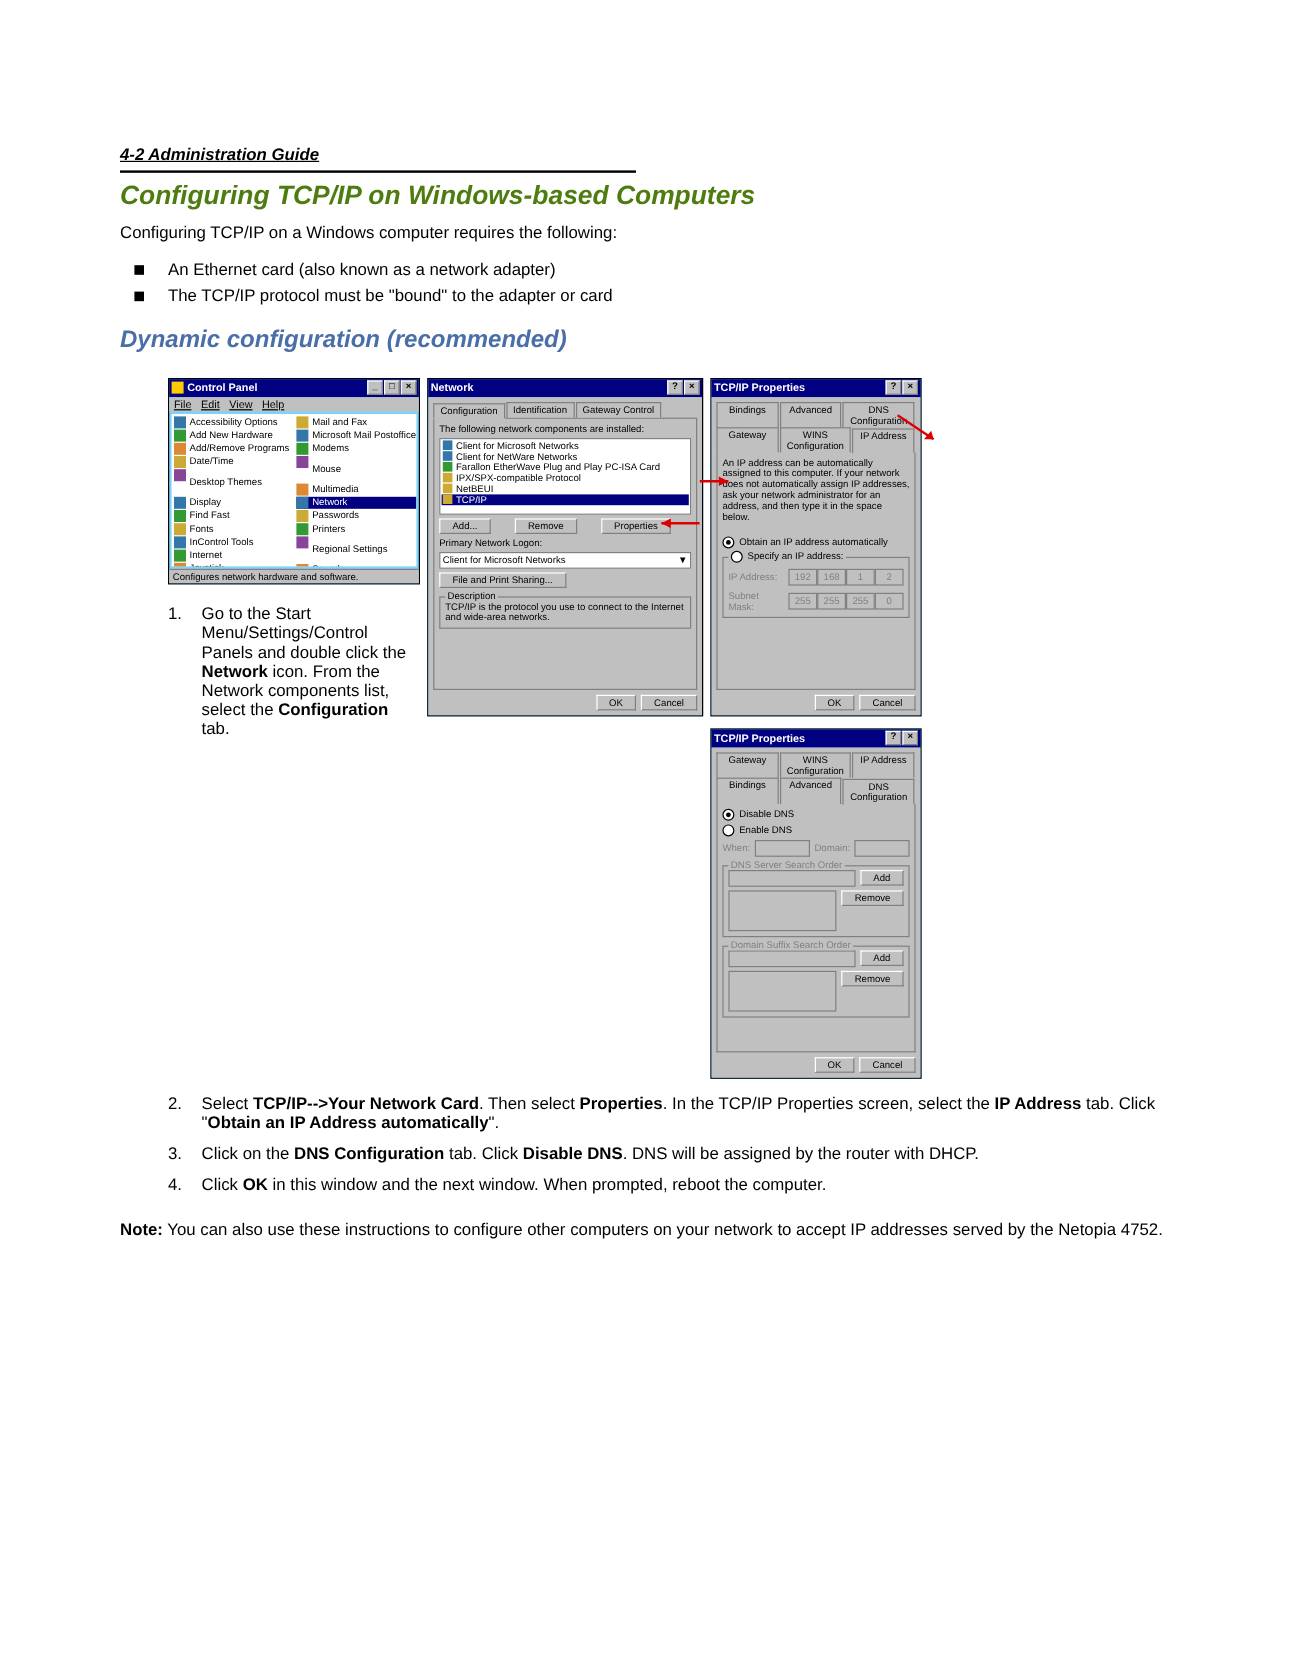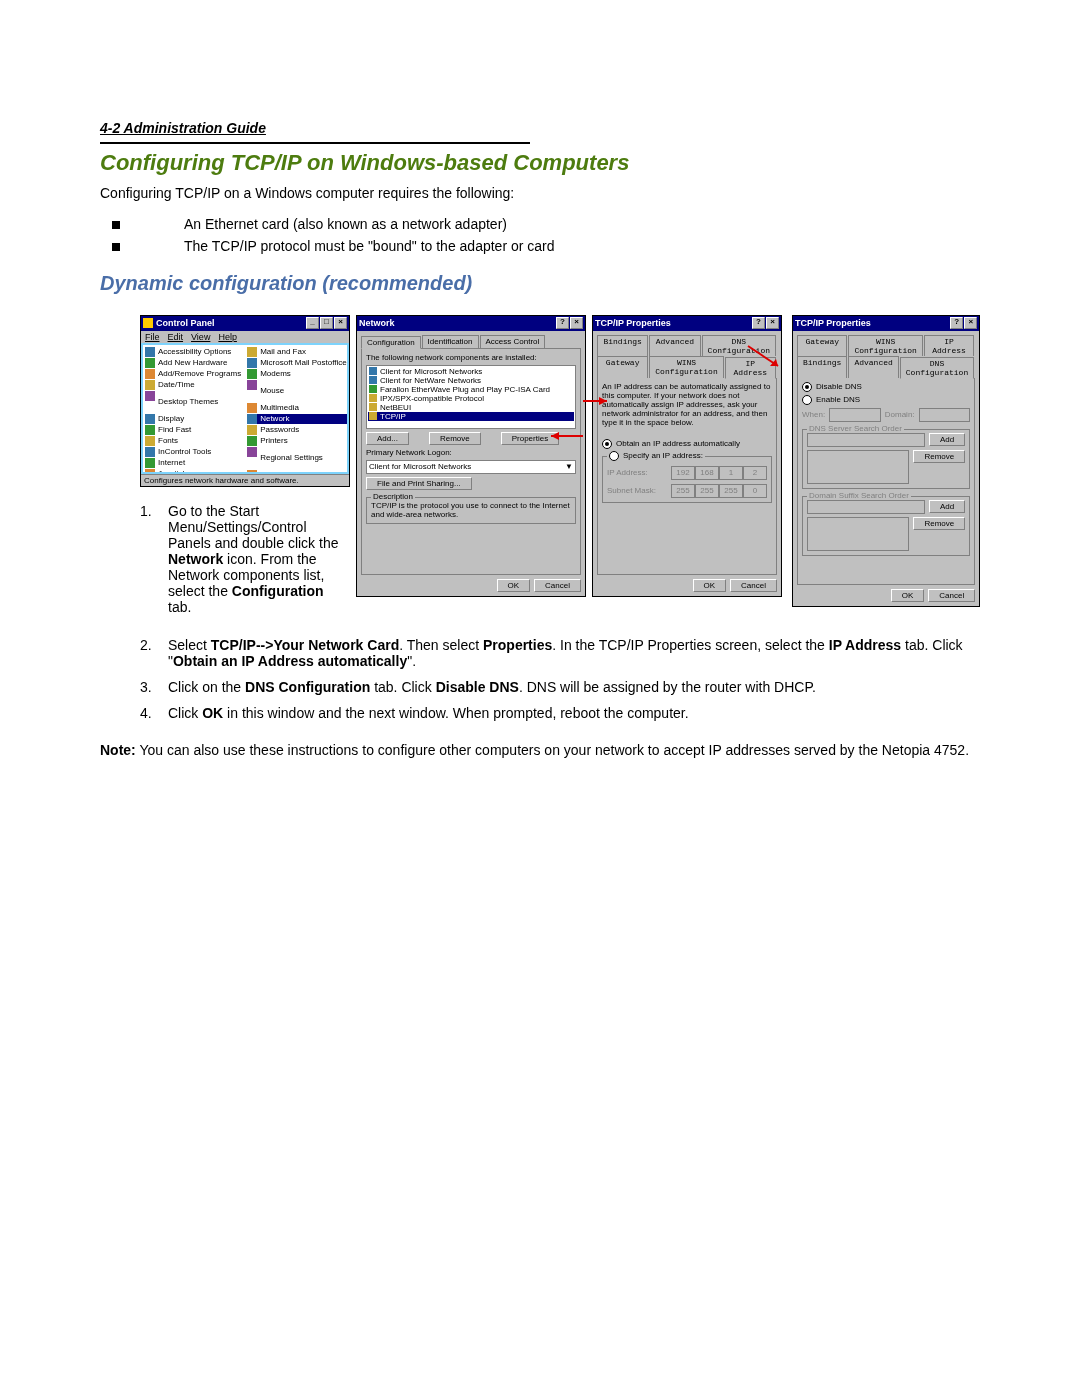--- a/index.html
+++ b/index.html
@@ -39,42 +39,41 @@
     line-height: 1.4;
   }
   .bullet-list {
     margin: 0 0 18px 0;
   }
   .bullet-item {
     display: flex;
     align-items: flex-start;
     margin-bottom: 6px;
     font-size: 14px;
-    gap: 44px;
   }
   .bullet-item .sq {
     width: 8px; height: 8px; background:#000; margin: 5px 20px 0 12px;
     flex-shrink: 0;
   }
   .h2 {
     font-family: "Trebuchet MS", Verdana, sans-serif;
     font-style: italic;
     font-weight: bold;
     font-size: 20px;
     color: #4a6ea8;
     margin: 10px 0 8px 0;
   }
   .figures-row {
     display: flex;
     gap: 6px;
     margin: 20px 0 0 40px;
   }
   .col-left { width: 210px; display:flex; flex-direction:column; }
   .col-mid  { width: 230px; }
-  .col-right{ width: 220px; display:flex; flex-direction:row; gap:10px; }
+  .col-right{ width: 176px; display:flex; flex-direction:column; gap:10px; }
 
   
   .win {
     border: 1px solid #000;
     background: #7dd3fc;
     font-family: "MS Sans Serif", Tahoma, Arial, sans-serif;
     font-size: 9px;
     display: flex;
     flex-direction: column;
   }
@@ -143,21 +142,21 @@
     border:1px solid #808080; padding:3px 4px 4px 4px; position:relative; margin-top:4px;
   }
   .grp .lg {
     position:absolute; top:-6px; left:4px; background:#c0c0c0; padding:0 2px; font-size:8px;
   }
   .sel95 { background:#fff; border:1px solid #808080; height:12px; font-size:8px; padding:0 2px; display:flex; align-items:center; justify-content:space-between;}
   .sel95 .arr { font-size:8px;}
   .foot { display:flex; justify-content:flex-end; gap:4px; padding-top:4px; }
 
   .tabs2row { display:flex; flex-direction:column; }
-  .tabs2row .trow { display:flex;font-family:Liberation Mono, monospace; }
+  .tabs2row .trow { display:flex; }
   .tabs2row .tab { flex:1; text-align:center; }
 
   .radio { display:flex; align-items:center; gap:4px; font-size:8px; }
   .radio .r { width:8px; height:8px; border:1px solid #000; border-radius:50%; background:#fff; display:flex; align-items:center; justify-content:center;}
   .radio .r.on::after{content:""; width:4px; height:4px; background:#000; border-radius:50%;}
   .ipbox { display:flex; gap:0; }
   .ipseg { width:22px; height:12px; border:1px solid #808080; background:#fff; font-size:8px; text-align:center; line-height:12px;}
   .ipseg.dis{background:#c0c0c0; color:#808080;}
   .lbl { font-size:8px; color:#000; }
   .lbl.dis{color:#808080;}
@@ -343,21 +342,21 @@
       <div class="win rel" style="height:280px;">
         <div class="titlebar">
           <span class="title-text">Network</span>
           <span class="tb-btn">?</span>
           <span class="tb-btn">×</span>
         </div>
         <div class="dlg-body">
           <div class="tabs">
             <div class="tab front">Configuration</div>
             <div class="tab">Identification</div>
-            <div class="tab">Access Control</div>
+            <div class="tab">Gateway Control</div>
           </div>
           <div class="panel">
             <div>The following network components are installed:</div>
             <div class="listbox" id="net-list">
                 <div class="li">
                   <div class="ic b" style="width: 8px; height: 8px;"></div>
                   <span>Client for Microsoft Networks</span>
                 </div>
                 <div class="li">
                   <div class="ic b" style="width: 8px; height: 8px;"></div>

